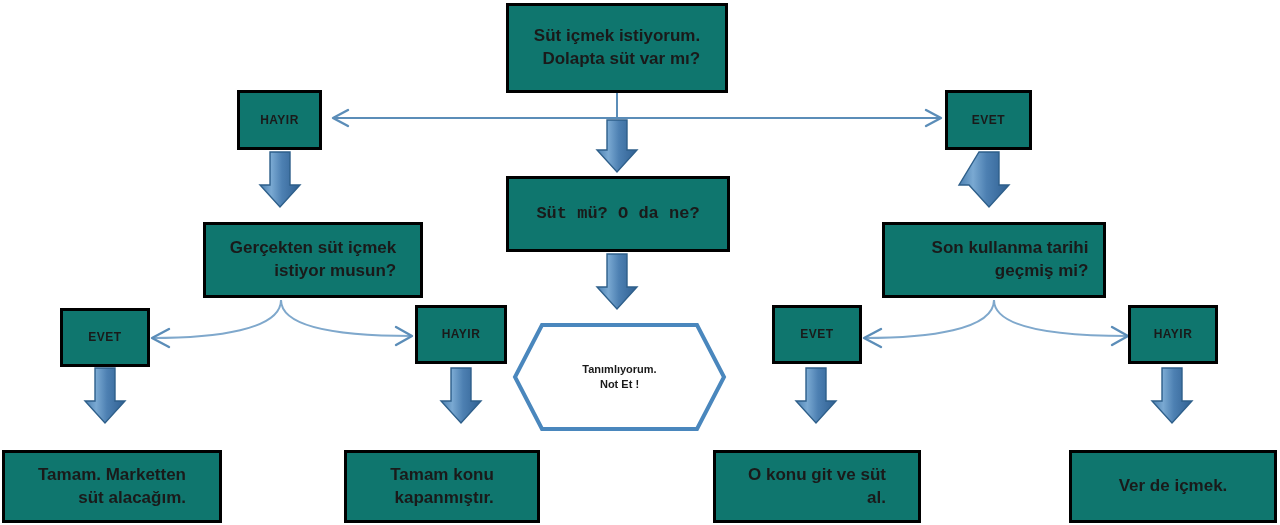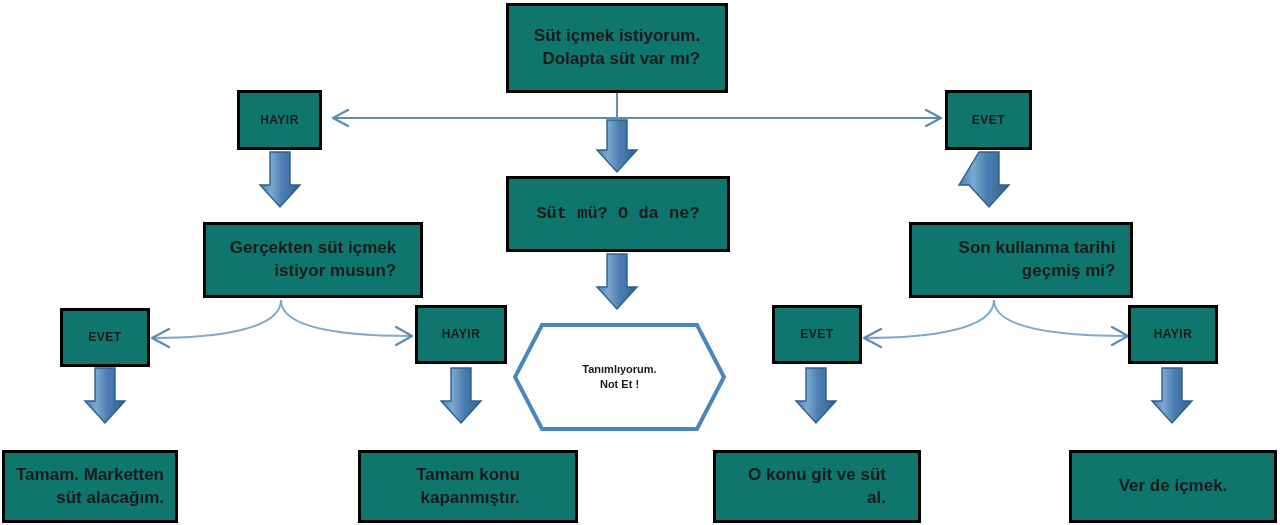--- a/index.html
+++ b/index.html
@@ -194,47 +194,47 @@
 
   <div class="box big" style="left:506px; top:176px; width:224px; height:76px;font-family:Liberation Mono, monospace;">
     <span class="txt">Süt mü? O da ne?</span>
   </div>
 
   <div class="box big" style="left:171px; top:222px; width:220px; height:76px;margin-left:32px;">
     <span class="txt">Gerçekten süt içmek
 istiyor musun?</span>
   </div>
 
-  <div class="box big" style="left:909px; top:222px; width:224px; height:76px;padding-left:32px;">
+  <div class="box big" style="left:882px; top:222px; width:224px; height:76px;padding-left:32px;">
     <span class="txt">Son kullanma tarihi
 geçmiş mi?</span>
   </div>
 
   <div class="box small" style="left:60px; top:308px; width:90px; height:59px;">
     <span class="txt">EVET</span>
   </div>
 
   <div class="box small" style="left:415px; top:305px; width:92px; height:59px;">
     <span class="txt">HAYIR</span>
   </div>
 
   <div class="box small" style="left:772px; top:305px; width:90px; height:59px;">
     <span class="txt">EVET</span>
   </div>
 
   <div class="box small" style="left:1128px; top:305px; width:90px; height:59px;">
     <span class="txt">HAYIR</span>
   </div>
 
-  <div class="box big" style="left:2px; top:450px; width:176px; height:73px;">
+  <div class="box big" style="left:2px; top:450px; width:220px; height:73px;">
     <span class="txt">Tamam. Marketten
 süt alacağım.</span>
   </div>
 
-  <div class="box big" style="left:358px; top:450px; width:220px; height:73px;">
+  <div class="box big" style="left:344px; top:450px; width:196px; height:73px;">
     <span class="txt">Tamam konu
 kapanmıştır.</span>
   </div>
 
   <div class="box big" style="left:713px; top:450px; width:208px; height:73px;">
     <span class="txt">O konu git ve süt
 al.</span>
   </div>
 
   <div class="box big" style="left:1069px; top:450px; width:208px; height:73px;">

